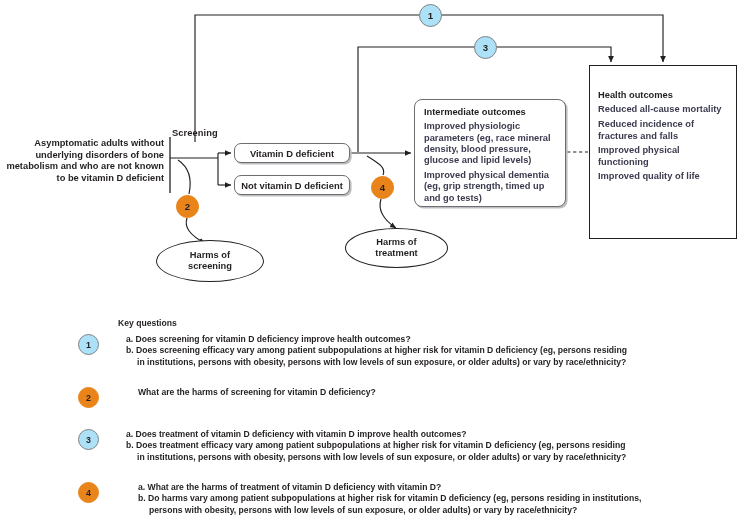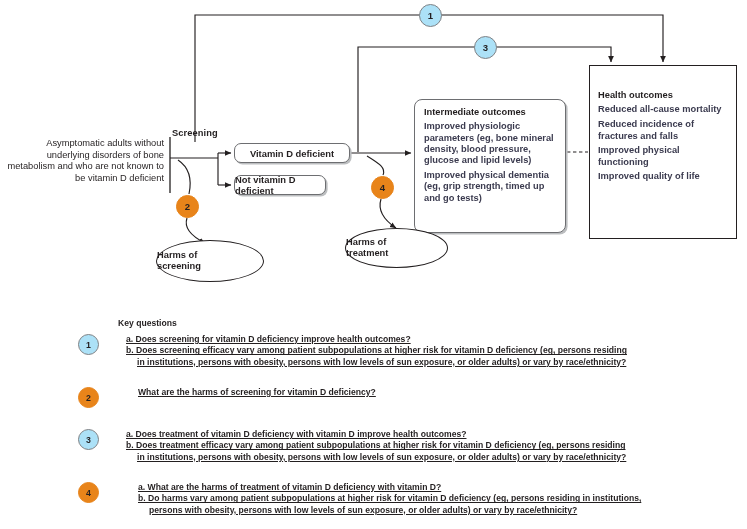--- a/index.html
+++ b/index.html
@@ -11,64 +11,64 @@
   #frame{position:absolute;left:0;top:0;width:747px;height:529px;}
 
   svg#wires{position:absolute;left:0;top:0;width:747px;height:529px;pointer-events:none;}
 
   
   .node{position:absolute;box-sizing:border-box;}
 
   
   .pop{
     width:160px;left:4px;top:138px;
-    text-align:right;font-size:9.3px;font-weight:normal;line-height:11.6px;
+    text-align:right;font-size:9.3px;font-weight:bold;line-height:11.6px;
     color:#231f20;
   }
 
   
   .lbl-screening{
     position:absolute;left:172px;top:128px;font-size:9.3px;font-weight:bold;
     color:#231f20;letter-spacing:.1px;
   }
 
   
   .rbox{
     position:absolute;box-sizing:border-box;
     border:1px solid #6d6e71;border-radius:7px;background:#fff;
     box-shadow:1.6px 1.6px 0 0 #bcbec0;
     display:flex;align-items:center;justify-content:center;
-    font-size:9.4px;font-weight:bold;color:#231f20;
+    font-size:9.4px;font-weight:bold;color:#231f20;text-align:right;
   }
   #box-vitd{left:234px;top:143px;width:116px;height:20px;}
-  #box-notvitd{left:234px;top:175px;width:92px;height:20px;}
+  #box-notvitd{left:234px;top:175px;width:116px;height:20px;}
 
   
   #box-intermediate{
-    position:absolute;left:414px;top:99px;width:152px;height:134px;
+    position:absolute;left:414px;top:99px;width:152px;height:108px;
     box-sizing:border-box;border:1px solid #6d6e71;border-radius:8px;background:#fff;
     box-shadow:1.6px 1.6px 0 0 #bcbec0;
     padding:7px 8px 6px 9px;
   }
   
   #box-health{
     position:absolute;left:589px;top:65px;width:148px;height:174px;
     box-sizing:border-box;border:1.1px solid #231f20;background:#fff;
     padding:24px 7px 6px 8px;
   }
   .bx-title{font-size:9.3px;font-weight:bold;color:#231f20;line-height:11.4px;margin:0 0 3px 0;}
   .bx-item{font-size:9.3px;font-weight:bold;color:#3b3b4f;line-height:11.3px;margin:0 0 3.5px 0;}
   #box-health .bx-item{color:#3b3b4f;}
   #box-intermediate .bx-item{color:#3b3b4f;}
 
   
   .ell{
     position:absolute;box-sizing:border-box;
     border:1.1px solid #231f20;border-radius:50%;background:#fff;
-    display:flex;flex-direction:column;align-items:flex-start;justify-content:center;
+    display:flex;flex-direction:column;align-items:center;justify-content:center;
     font-size:9.3px;font-weight:bold;color:#231f20;line-height:11px;
   }
   #ell-harms-screening{left:156px;top:240px;width:108px;height:42px;}
   #ell-harms-treatment{left:345px;top:228px;width:103px;height:40px;}
 
   
   .badge{
     position:absolute;box-sizing:border-box;border-radius:50%;
     display:flex;align-items:center;justify-content:center;
     font-size:9.6px;font-weight:bold;
@@ -84,21 +84,21 @@
   #kq{position:absolute;left:0;top:300px;width:747px;height:229px;margin-top:12px;}
   #kq-title{position:absolute;left:118px;top:6px;font-size:8.6px;font-weight:bold;color:#231f20;}
   .kq-row{position:absolute;left:78px;width:660px;}
   .kq-badge{
     position:absolute;left:0;top:0;width:21px;height:21px;border-radius:50%;
     display:flex;align-items:center;justify-content:center;
     font-size:8.8px;font-weight:bold;box-sizing:border-box;
   }
   .kq-badge.blue{background:#ace1f7;border:1.1px solid #808285;color:#231f20;}
   .kq-badge.orange{background:#e8841a;border:1.1px solid #e8841a;color:#231f20;}
-  .kq-text{position:absolute;left:48px;top:0px;width:612px;text-decoration:underline;}
+  .kq-text{position:absolute;left:48px;top:0px;width:612px;}
   .kq-line{font-size:8.6px;font-weight:bold;color:#231f20;line-height:11.4px;white-space:nowrap;}
   .kq-line.indent{padding-left:11px;}
   .kq-text.offset{left:60px;}
 
   #kq-row-1{top:22px;}
   #kq-row-2{top:75px;}
   #kq-row-3{top:117px;}
   #kq-row-4{top:170px;}
 </style>
 </head>
@@ -147,21 +147,21 @@
 
   <div class="node pop">Asymptomatic adults without underlying disorders of bone metabolism and who are not known to be vitamin D deficient</div>
 
   <div class="lbl-screening">Screening</div>
 
   <div class="rbox" id="box-vitd">Vitamin D deficient</div>
   <div class="rbox" id="box-notvitd">Not vitamin D deficient</div>
 
   <div id="box-intermediate">
     <div class="bx-title">Intermediate outcomes</div>
-    <div class="bx-item">Improved physiologic parameters (eg, bone mineral density, blood pressure, glucose and lipid levels)</div>
+    <div class="bx-item">Improved physiologic parameters (eg, race mineral density, blood pressure, glucose and lipid levels)</div>
     <div class="bx-item">Improved physical dementia (eg, grip strength, timed up and go tests)</div>
   </div>
 
   <div id="box-health">
     <div class="bx-title">Health outcomes</div>
     <div class="bx-item">Reduced all-cause mortality</div>
     <div class="bx-item">Reduced incidence of fractures and falls</div>
     <div class="bx-item">Improved physical functioning</div>
     <div class="bx-item">Improved quality of life</div>
   </div>

